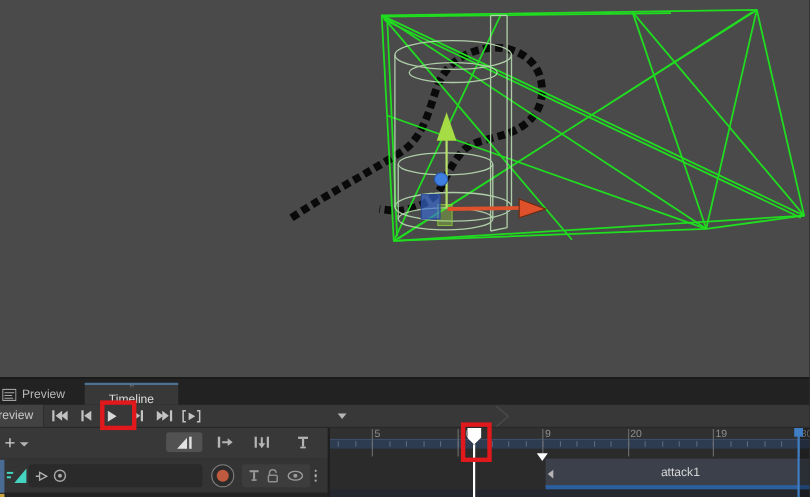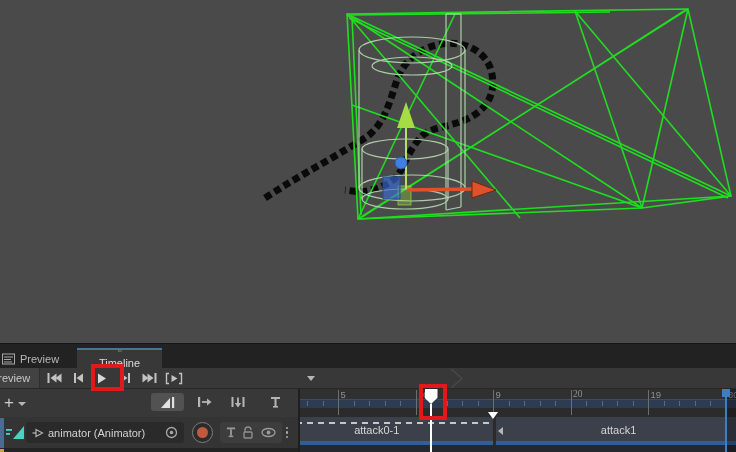--- a/index.html
+++ b/index.html
@@ -234,21 +234,20 @@
       <svg style="position:absolute;left:6px;top:7px" width="19" height="17" viewBox="0 0 19 17">
         <rect x="0" y="5" width="6" height="1.8" fill="#45d4c0"></rect>
         <rect x="0" y="9" width="4" height="1.8" fill="#45d4c0"></rect>
         <polygon points="7,15 18,15 18,2" fill="#45d4c0"></polygon>
       </svg>
       <div class="objfield">
         <svg width="12" height="12" viewBox="0 0 12 12">
           <line x1="0.5" y1="6" x2="4" y2="6" stroke="#b0b0b0" stroke-width="1.3"></line>
           <polygon points="4,2.5 10.5,6 4,9.5" fill="none" stroke="#b0b0b0" stroke-width="1.2"></polygon>
         </svg>
-        <span class="lbl">animator (Animator)</span>
         <svg width="13" height="13" viewBox="0 0 13 13">
           <circle cx="6.5" cy="6.5" r="5" fill="none" stroke="#a8a8a8" stroke-width="1.3"></circle>
           <circle cx="6.5" cy="6.5" r="1.8" fill="#a8a8a8"></circle>
         </svg>
       </div>
       <div class="recbtn">
         <div class="recdot"></div>
       </div>
       <div class="trkgroup">
         <svg width="10" height="13" viewBox="0 0 11 13">
@@ -307,31 +306,27 @@
           <div class="minortick" style="left: 394.5px;"></div>
           <div class="minortick" style="left: 410px;"></div>
           <div class="minortick" style="left: 425.5px;"></div>
           <div class="majorline" style="left: 38px;"></div>
           <div class="rlabel" style="left: 40.5px;">5</div>
           <div class="majorline" style="left: 115.5px;"></div>
           <div class="rlabel" style="left: 118px;">10</div>
           <div class="majorline" style="left: 193px;"></div>
           <div class="rlabel" style="left: 195.5px;">9</div>
           <div class="majorline" style="left: 270.5px;"></div>
-          <div class="rlabel" style="left: 273px; font-family: Liberation Serif, serif;">20</div>
+          <div class="rlabel" style="left: 273px;">20</div>
           <div class="majorline" style="left: 348px;"></div>
           <div class="rlabel" style="left: 350.5px;">19</div>
           <div class="majorline" style="left: 425.5px;"></div>
           <div class="rlabel" style="left: 428px;">30</div>
         </div>
       <div class="cliprow" id="cliprow">
-          <div class="clip dashed" style="left: -39.5px; width: 232.5px;">
-            <div class="cliplabel">attack0-1</div>
-            <div class="strip"></div>
-          </div>
           <div class="clip" style="left: 196.1px; width: 244.9px;">
             <div class="cliplabel">attack1</div>
             <div class="strip"></div>
             <div class="easein" style="left: 2px; top: 10px;"></div>
           </div>
         </div>
       <div class="bottomrow"></div>
       <div id="markerlayer">
           <div class="bmark" style="left: 188px;"></div>
           <div class="shade" style="left: 425.5px; width: 10.5px;"></div>

